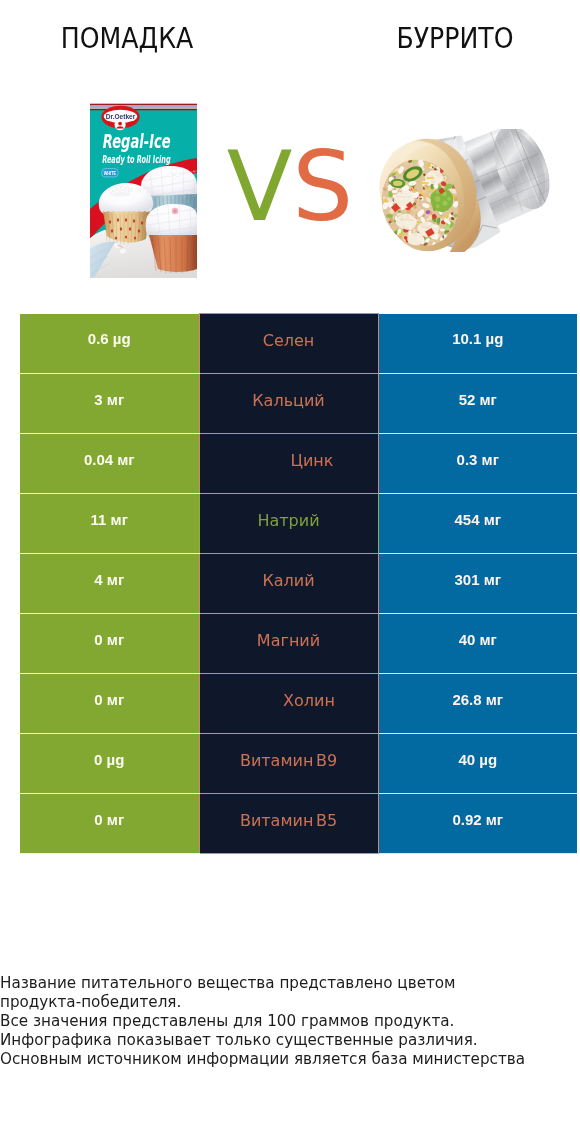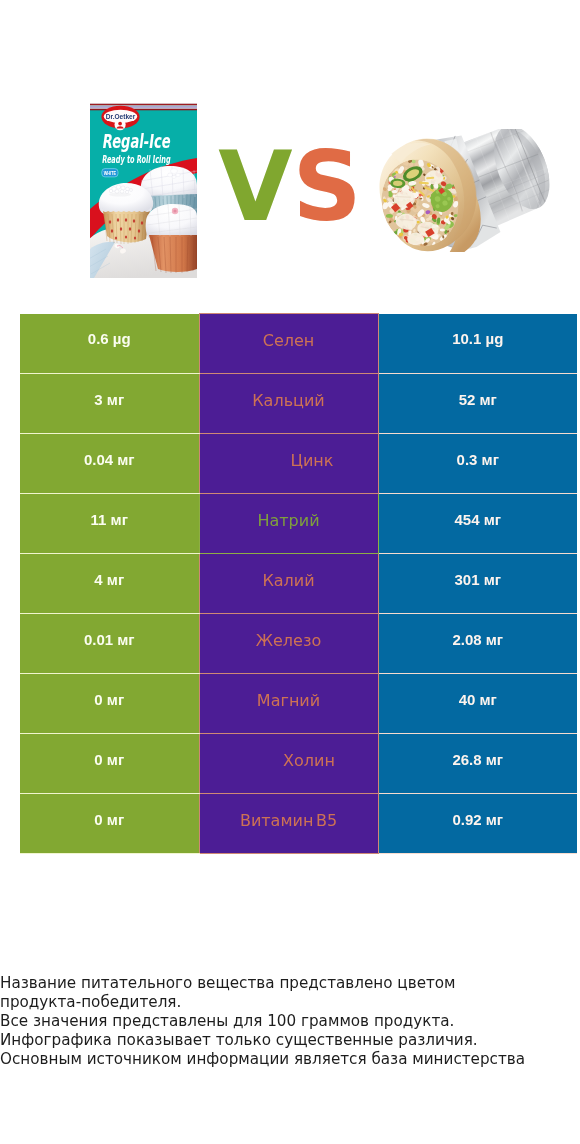--- a/index.html
+++ b/index.html
@@ -6,36 +6,40 @@
   html,body{margin:0;padding:0;}
   body{width:580px;height:1144px;background:#fff;font-family:"Liberation Sans",sans-serif;-webkit-font-smoothing:antialiased;}
   .page{position:relative;width:580px;height:1144px;overflow:hidden;background:#fff;}
   .hdr{position:absolute;top:0;left:0;width:580px;height:60px;}
   .ttl{position:absolute;top:22px;font-size:28px;color:#111;font-family:"DejaVu Sans",sans-serif;font-stretch:condensed;letter-spacing:0px;text-align:center;white-space:nowrap;}
   #t-left{left:0;width:254px;}
   #t-right{left:328px;width:254px;}
   .prodimg{position:absolute;}
   #img-left{left:89.5px;top:103px;}
   #img-right{left:378px;top:129px;}
-  .vs{position:absolute;left:0;width:580px;text-align:center;top:139px;font-size:96px;line-height:1;font-weight:700;font-family:"DejaVu Sans",sans-serif;}
+  .vs{position:absolute;left:0;width:580px;text-align:center;top:139px;font-size:96px;line-height:1;font-weight:400;font-family:"DejaVu Sans",sans-serif;}
   .vs .v{color:#80a72f;}
   .vs .s{color:#e06b45;}
   table.cmp{position:absolute;left:20px;top:313px;width:538px;border-collapse:collapse;table-layout:fixed;border-spacing:0;}
   table.cmp td{height:60px;box-sizing:border-box;text-align:center;vertical-align:middle;line-height:1;}
   table.cmp td.l,table.cmp td.r{padding:0 0 9px 0;}
   table.cmp td.m{padding:0 0 6px 0;}
   td.l{width:179px;background:#82a832;color:#fbfdf0;font-size:15px;font-weight:bold;font-family:"Liberation Sans",sans-serif;border-bottom:1.2px solid #f0f5cf;}
-  td.m{width:179px;background:#4c1d95;font-size:16px;font-weight:500;font-family:"DejaVu Sans",sans-serif;word-spacing:-2.5px;border:1px solid #cf8875;}
+  td.m{width:179px;background:#0f172a;font-size:16px;font-weight:500;font-family:"DejaVu Sans",sans-serif;word-spacing:-2.5px;border:1px solid #cf8875;}
   td.r{width:199px;background:#0369a1;color:#fdf4ee;font-size:15px;font-weight:bold;font-family:"Liberation Sans",sans-serif;border-bottom:1.2px solid #f7dccf;}
   .foot{position:absolute;left:0;top:974px;width:580px;font-size:15.2px;line-height:18.9px;color:#1d1d1d;font-family:"DejaVu Sans",sans-serif;}
 </style>
 </head>
 <body>
 
 <div class="page">
+  <div class="hdr">
+    <div class="ttl" id="t-left">ПОМАДКА</div>
+    <div class="ttl" id="t-right">БУРРИТО</div>
+  </div>
 <svg class="prodimg" id="img-left" width="107" height="175" viewBox="0 0 107 175" xmlns="http://www.w3.org/2000/svg">
 <defs>
   <clipPath id="bx">
           <rect x="0" y="0" width="107" height="175"></rect>
         </clipPath>
   <radialGradient id="ice1" cx="0.40" cy="0.25" r="0.85">
      <stop offset="0" stop-color="#ffffff"></stop>
           <stop offset="0.5" stop-color="#fbfbfd"></stop>
           <stop offset="1" stop-color="#d8d9e2"></stop>
   </radialGradient>
@@ -774,33 +778,33 @@
           <td class="l">11 мг</td>
           <td class="m" style="color: rgb(127, 160, 60); border-color: rgb(143, 174, 69);">Натрий</td>
           <td class="r">454 мг</td>
         </tr>
         <tr>
           <td class="l">4 мг</td>
           <td class="m" style="color: rgb(205, 114, 84); border-color: rgb(207, 136, 117);">Калий</td>
           <td class="r">301 мг</td>
         </tr>
         <tr>
-          <td class="l">0.01 мг</td>
-          <td class="m" style="color: rgb(205, 114, 84); border-color: rgb(207, 136, 117);">Железо</td>
-          <td class="r">2.08 мг</td>
-        </tr>
-        <tr>
           <td class="l">0 мг</td>
           <td class="m" style="color: rgb(205, 114, 84); border-color: rgb(207, 136, 117);">Магний</td>
           <td class="r">40 мг</td>
         </tr>
         <tr>
           <td class="l">0 мг</td>
           <td class="m" style="color: rgb(205, 114, 84); border-color: rgb(207, 136, 117); padding-left: 41px;">Холин</td>
           <td class="r">26.8 мг</td>
+        </tr>
+        <tr>
+          <td class="l">0 µg</td>
+          <td class="m" style="color: rgb(205, 114, 84); border-color: rgb(207, 136, 117);">Витамин B9</td>
+          <td class="r">40 µg</td>
         </tr>
         <tr>
           <td class="l">0 мг</td>
           <td class="m" style="color: rgb(205, 114, 84); border-color: rgb(207, 136, 117);">Витамин B5</td>
           <td class="r">0.92 мг</td>
         </tr>
       </tbody>
     </table>
   <div class="foot">
       <div>Название питательного вещества представлено цветом</div>

